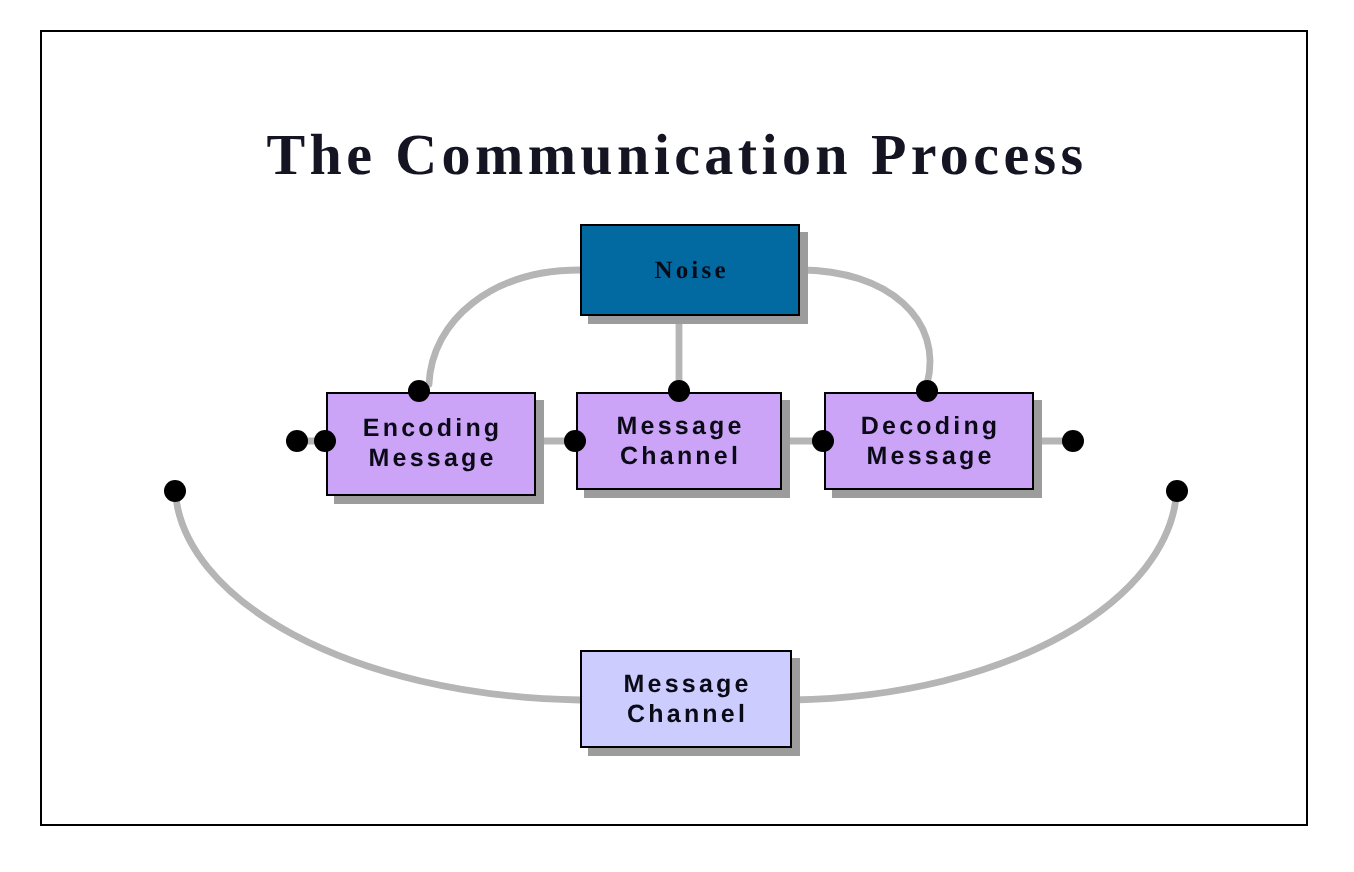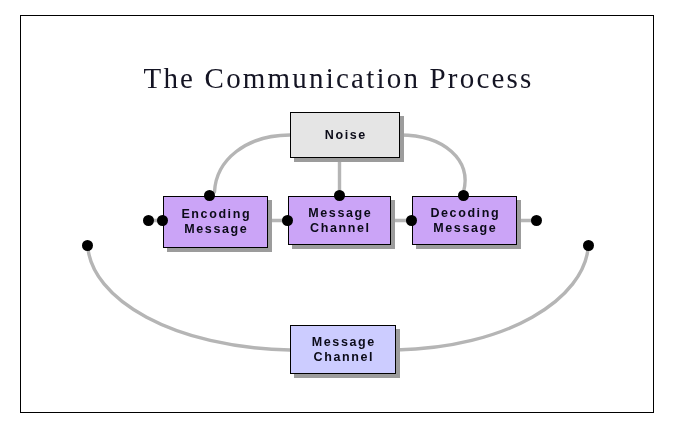--- a/index.html
+++ b/index.html
@@ -32,21 +32,21 @@
   }
   
   #title {
     position: absolute;
     left: 0px;
     top: 62px;
     width: 677px;
     text-align: center;
     font-family: "Liberation Serif", serif;
     font-size: 29px;
-    font-weight: 400;
+    font-weight: 700;
     letter-spacing: 2.2px;
     color: #141423;
     white-space: nowrap;
   }
   
   #wires {
     position: absolute;
     left: 0;
     top: 0;
     width: 677px;
@@ -68,21 +68,21 @@
     color: #0b0b18;
     line-height: 15px;
     box-shadow: 4px 4px 0 0 #9c9c9c;
   }
   .node .lbl {
     display: block;
     white-space: pre-line;
     padding-left: 1.6px;
   }
   .node.purple { background: #cba4f7; }
-  .node.yellow { background: #e5e5e5; }
+  .node.yellow { background: #0369a1; font-family: Liberation Serif, serif; }
   .node.blue   { background: #ccccff; }
 
   
   .dot {
     position: absolute;
     width: 11px;
     height: 11px;
     border-radius: 50%;
     background: #000000;
   }

